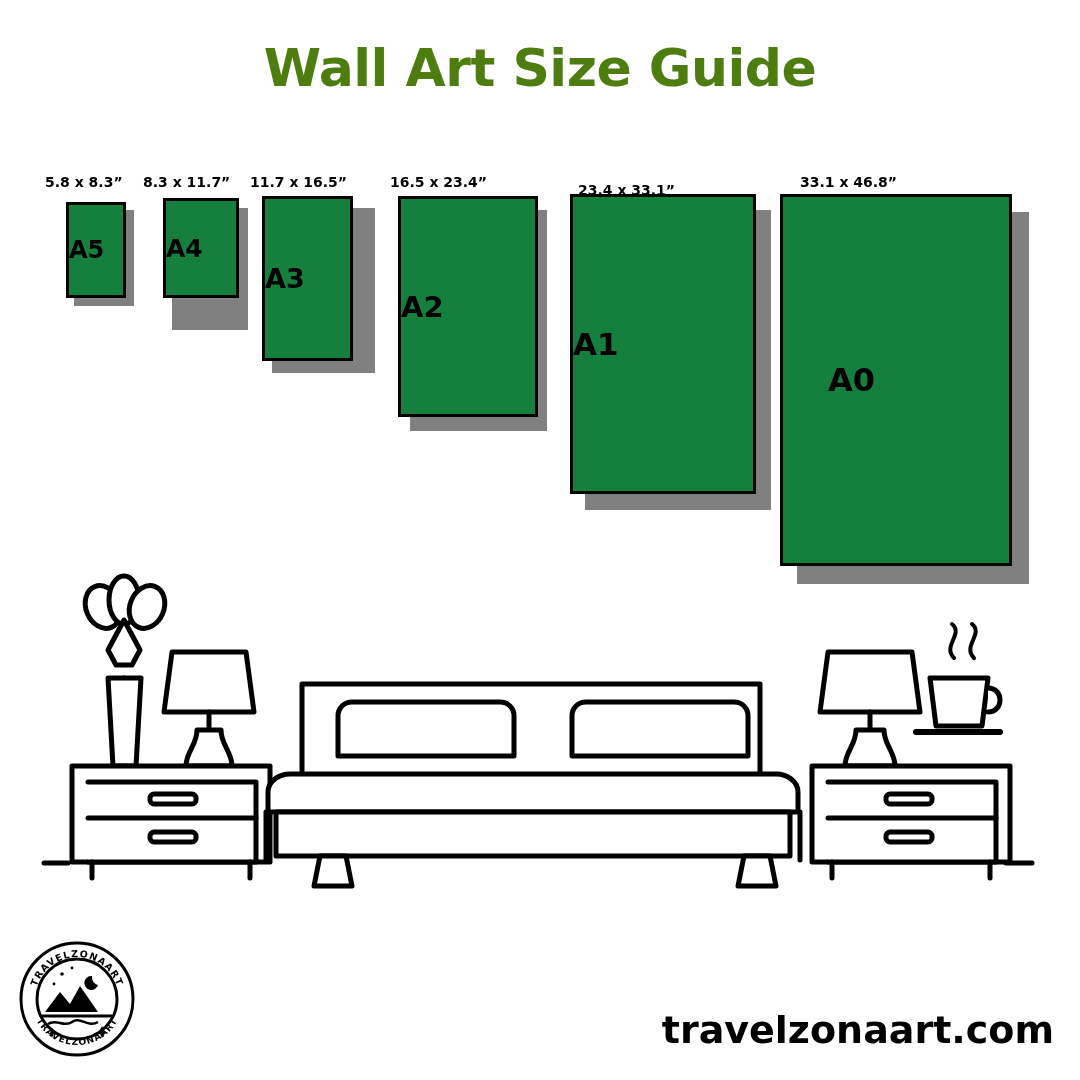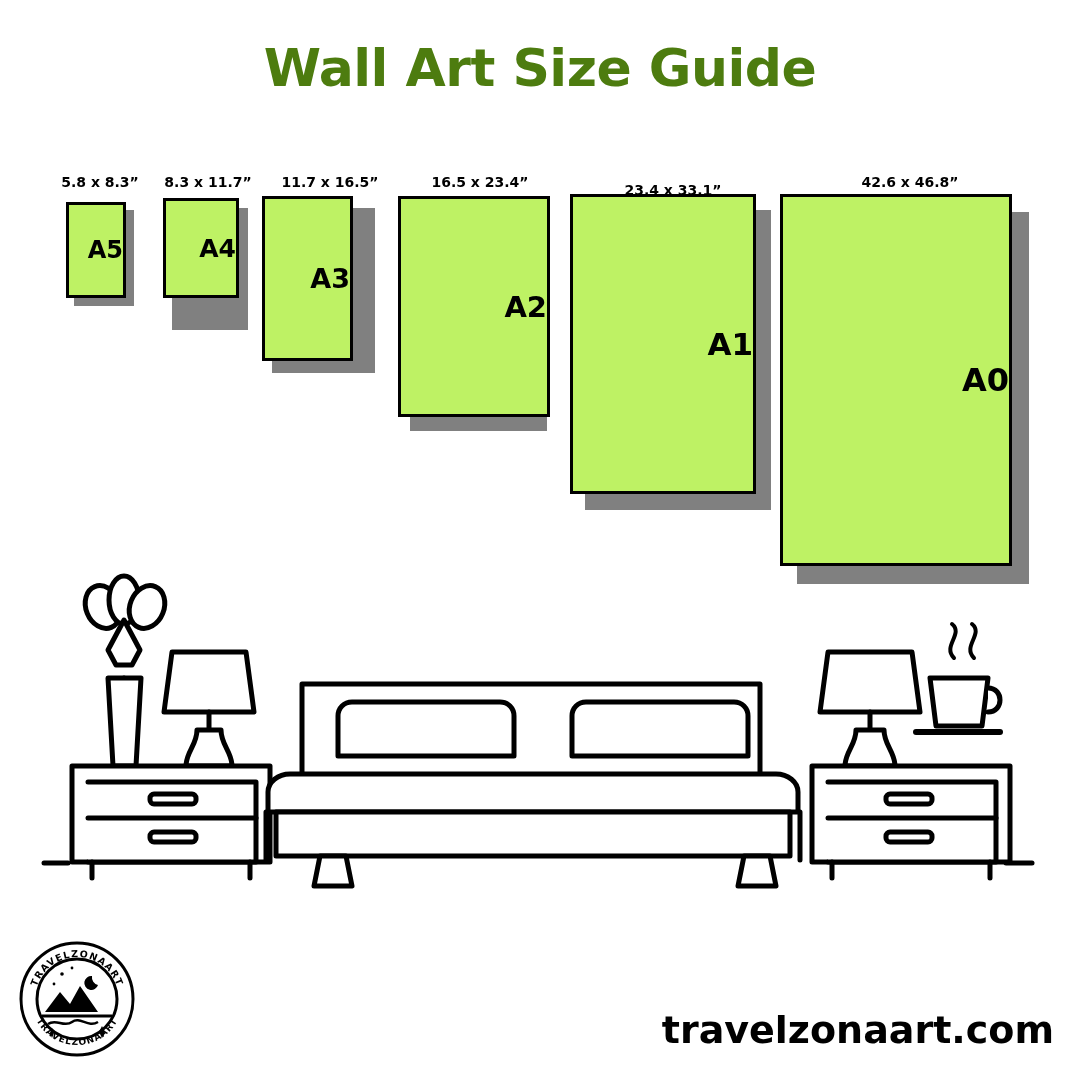--- a/index.html
+++ b/index.html
@@ -37,35 +37,34 @@
   }
 
   .size-item {
     position: absolute;
   }
   .size-dim {
     position: absolute;
     font-size: 14px;
     font-weight: bold;
     white-space: nowrap;
-    text-align: center;
     color: #000000;
   }
   .frame-shadow {
     position: absolute;
     background: #808080;
   }
   .frame {
     position: absolute;
-    background: #bef264;
+    background: #15803d;
     border: 3px solid #000000;
     box-sizing: border-box;
     display: flex;
     align-items: center;
-    justify-content: flex-end;
+    justify-content: flex-start;
   }
   .frame-label {
     font-size: 26px;
     font-weight: bold;
     color: #000000;
   }
 
   .furniture {
     position: absolute;
     left: 0;
@@ -118,35 +117,35 @@
     <div class="size-dim" style="left:250px; top:14px; width:160px;">11.7 x 16.5”</div>
     <div class="frame-shadow" style="left:272px; top:48px; width:103px; height:165px;"></div>
     <div class="frame" style="left:262px; top:36px; width:91px; height:165px;">
       <span class="frame-label" style="font-size:27px;">A3</span>
     </div>
   </div>
 
   <div class="size-item">
     <div class="size-dim" style="left:390px; top:14px; width:180px;">16.5 x 23.4”</div>
     <div class="frame-shadow" style="left:410px; top:50px; width:137px; height:221px;"></div>
-    <div class="frame" style="left:398px; top:36px; width:152px; height:221px;">
+    <div class="frame" style="left:398px; top:36px; width:140px; height:221px;">
       <span class="frame-label" style="font-size:29px;">A2</span>
     </div>
   </div>
 
   <div class="size-item">
     <div class="size-dim" style="left:578px; top:22px; width:190px;">23.4 x 33.1”</div>
     <div class="frame-shadow" style="left:585px; top:50px; width:186px; height:300px;"></div>
     <div class="frame" style="left:570px; top:34px; width:186px; height:300px;">
       <span class="frame-label" style="font-size:31px;">A1</span>
     </div>
   </div>
 
   <div class="size-item">
-    <div class="size-dim" style="left:800px; top:14px; width:220px;">42.6 x 46.8”</div>
+    <div class="size-dim" style="left:800px; top:14px; width:220px;">33.1 x 46.8”</div>
     <div class="frame-shadow" style="left:797px; top:52px; width:232px; height:372px;"></div>
     <div class="frame" style="left:780px; top:34px; width:232px; height:372px;padding-left:45px;">
       <span class="frame-label" style="font-size:32px;">A0</span>
     </div>
   </div>
 
 </div>
 
 <div class="furniture">
   <svg width="1080" height="360" viewBox="0 0 1080 360" fill="none" xmlns="http://www.w3.org/2000/svg">

